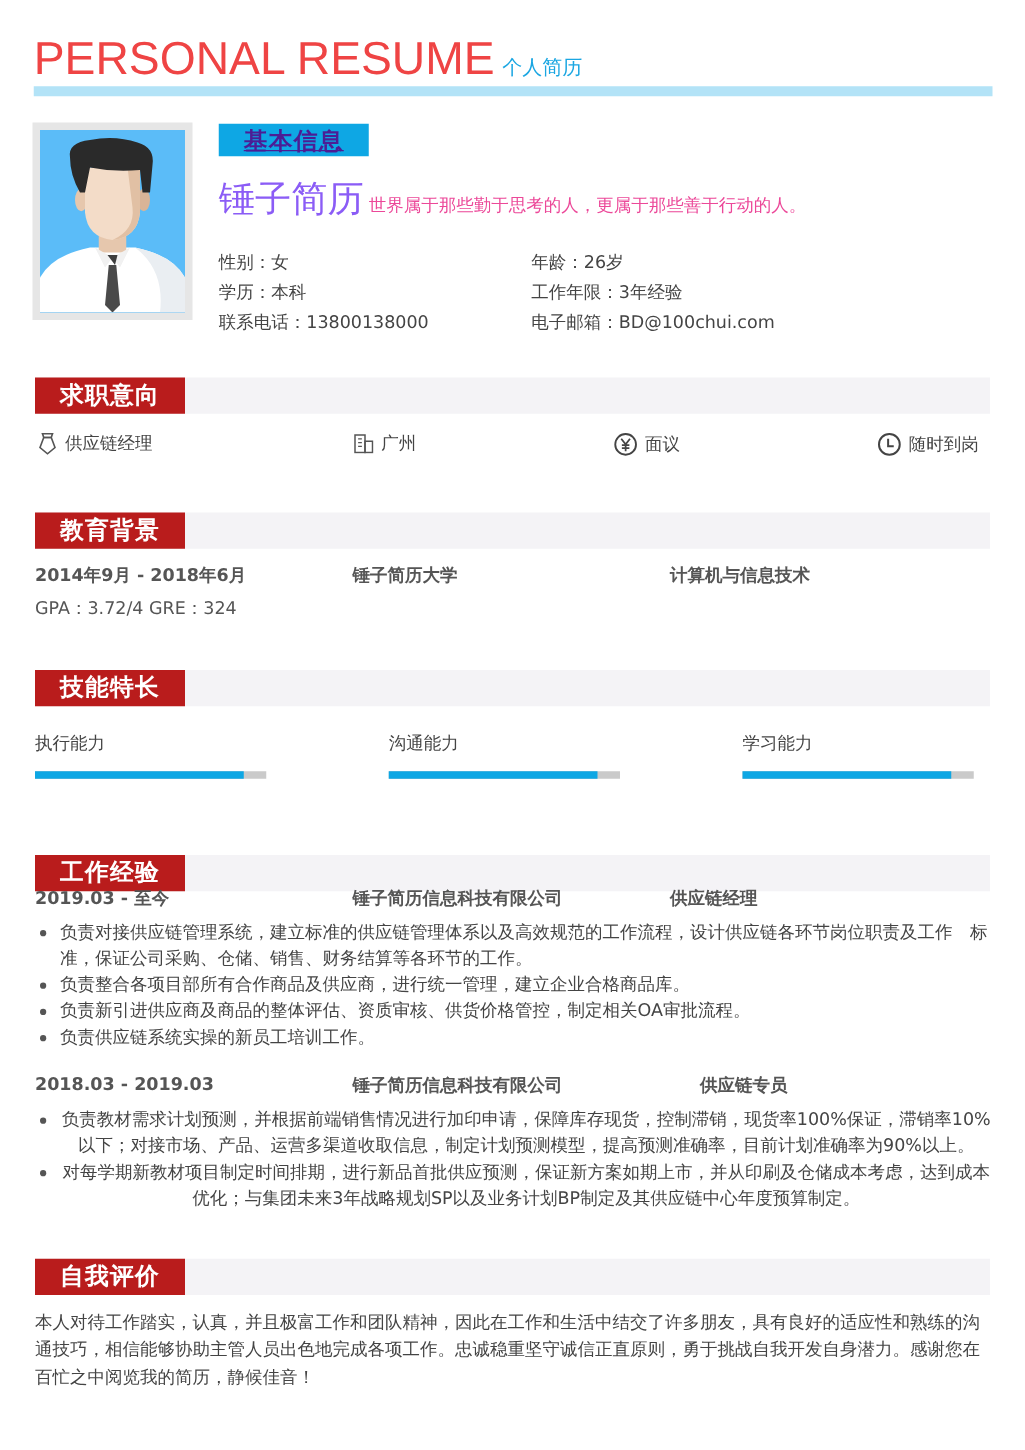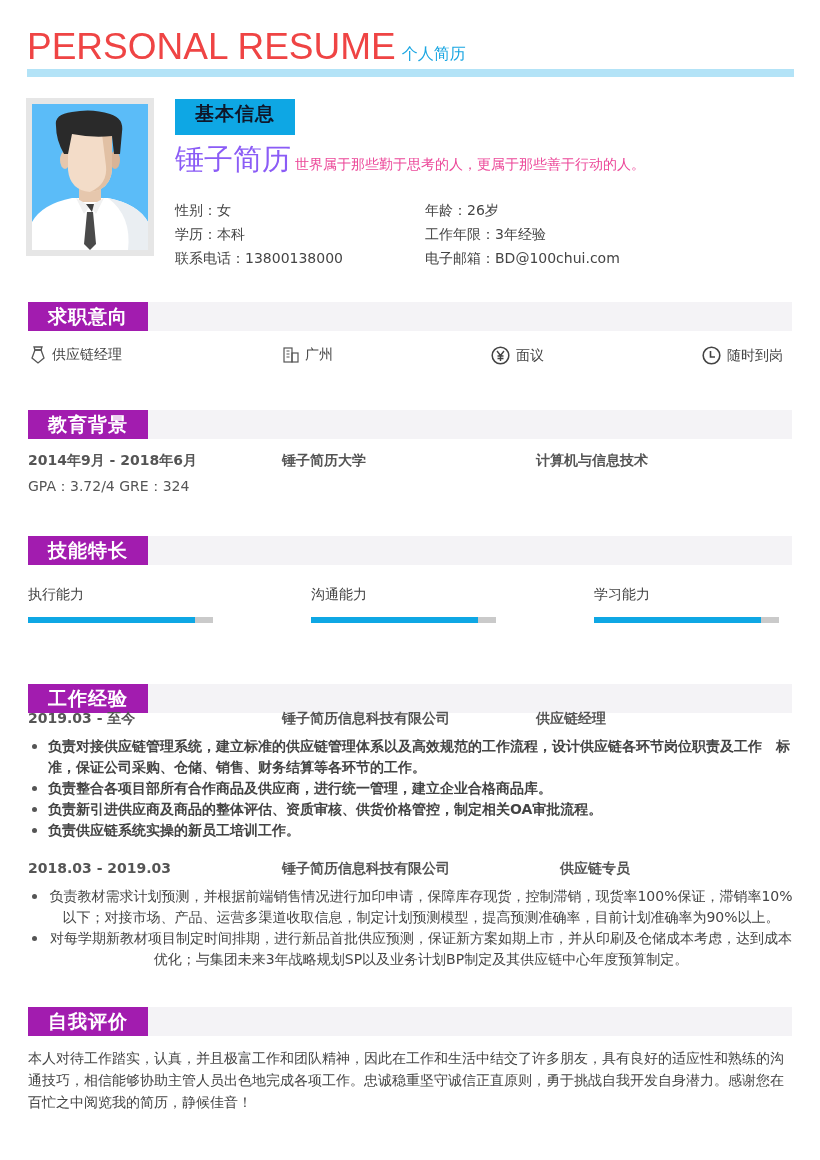--- a/index.html
+++ b/index.html
@@ -7,31 +7,31 @@
   body { font-family: "DejaVu Sans", "Liberation Sans", sans-serif; color: #444; position: relative; }
 
   .header { position: absolute; left: 27px; top: 26px; width: 767px; }
   .header-title { font-family: "Liberation Sans", sans-serif; font-size: 37px; color: #ef4444; letter-spacing: 0px; font-weight: normal; line-height: 42px; }
   .header-sub { font-size: 16px; color: #1aa6e2; margin-left: 6px; }
   .header-bar { position: absolute; left: 27px; top: 69px; width: 767px; height: 8px; background: #b3e3f7; }
 
   .photo { position: absolute; left: 26px; top: 98px; width: 128px; height: 158px; background: #e6e6e6; padding: 6px; }
   .photo-inner { width: 116px; height: 146px; background: #5bbcf8; position: relative; overflow: hidden; }
 
-  .basic-label { position: absolute; left: 175px; top: 99px; width: 120px; height: 36px; background: #0ea7e4; color: #0f172a; font-size: 19px; font-weight: bold; text-align: center; line-height: 29px; letter-spacing: 1px; }
+  .basic-label { position: absolute; left: 175px; top: 99px; width: 120px; height: 26px; background: #0ea7e4; color: #4c1d95; font-size: 19px; font-weight: bold; text-align: center; line-height: 29px; letter-spacing: 1px; text-decoration: underline; }
   .name-line { position: absolute; left: 175px; top: 140px; white-space: nowrap; }
   .name { font-size: 29px; color: #8b5cf6; }
   .motto { font-size: 14px; color: #ec4899; margin-left: 4px; }
 
   .info { position: absolute; font-size: 14px; color: #444; line-height: 24px; }
   .info-left { left: 175px; top: 198px; }
   .info-right { left: 425px; top: 198px; }
 
   .section-head { position: absolute; left: 28px; width: 764px; height: 29px; background: #f4f3f6; }
-  .section-label { width: 120px; height: 29px; background: #a21caf; color: #fff; font-size: 19px; font-weight: bold; text-align: center; line-height: 29px; letter-spacing: 1px; }
+  .section-label { width: 120px; height: 29px; background: #b91c1c; color: #fff; font-size: 19px; font-weight: bold; text-align: center; line-height: 29px; letter-spacing: 1px; }
 
   .intent { position: absolute; top: 346px; font-size: 14px; color: #444; display: flex; align-items: center; }
   .intent svg { margin-right: 6px; }
 
   .edu-row { position: absolute; top: 452px; left: 28px; width: 764px; font-size: 14px; font-weight: bold; color: #555; }
   .edu-row span { position: absolute; top: 0; white-space: nowrap; }
   .edu-gpa { position: absolute; left: 28px; top: 478px; font-size: 14px; color: #555; }
 
   .skill { position: absolute; top: 586px; font-size: 14px; color: #444; }
   .skill-bar { position: absolute; top: 617px; width: 185px; height: 6px; background: #cacaca; }
@@ -159,21 +159,21 @@
 
 <div class="section-head" style="top:684px;">
   <div class="section-label">工作经验</div>
 </div>
 
 <div class="job-row" style="top:710px;">
   <span style="left:0;">2019.03 - 至今</span>
   <span style="left:254px;">锤子简历信息科技有限公司</span>
   <span style="left:508px;">供应链经理</span>
 </div>
-<ul class="job-list" style="top:736px;font-weight:bold;">
+<ul class="job-list" style="top:736px;">
   <li>负责对接供应链管理系统，建立标准的供应链管理体系以及高效规范的工作流程，设计供应链各环节岗位职责及工作　标准，保证公司采购、仓储、销售、财务结算等各环节的工作。</li>
   <li>负责整合各项目部所有合作商品及供应商，进行统一管理，建立企业合格商品库。</li>
   <li>负责新引进供应商及商品的整体评估、资质审核、供货价格管控，制定相关OA审批流程。</li>
   <li>负责供应链系统实操的新员工培训工作。</li>
 </ul>
 
 <div class="job-row" style="top:860px;">
   <span style="left:0;">2018.03 - 2019.03</span>
   <span style="left:254px;">锤子简历信息科技有限公司</span>
   <span style="left:532px;">供应链专员</span>

